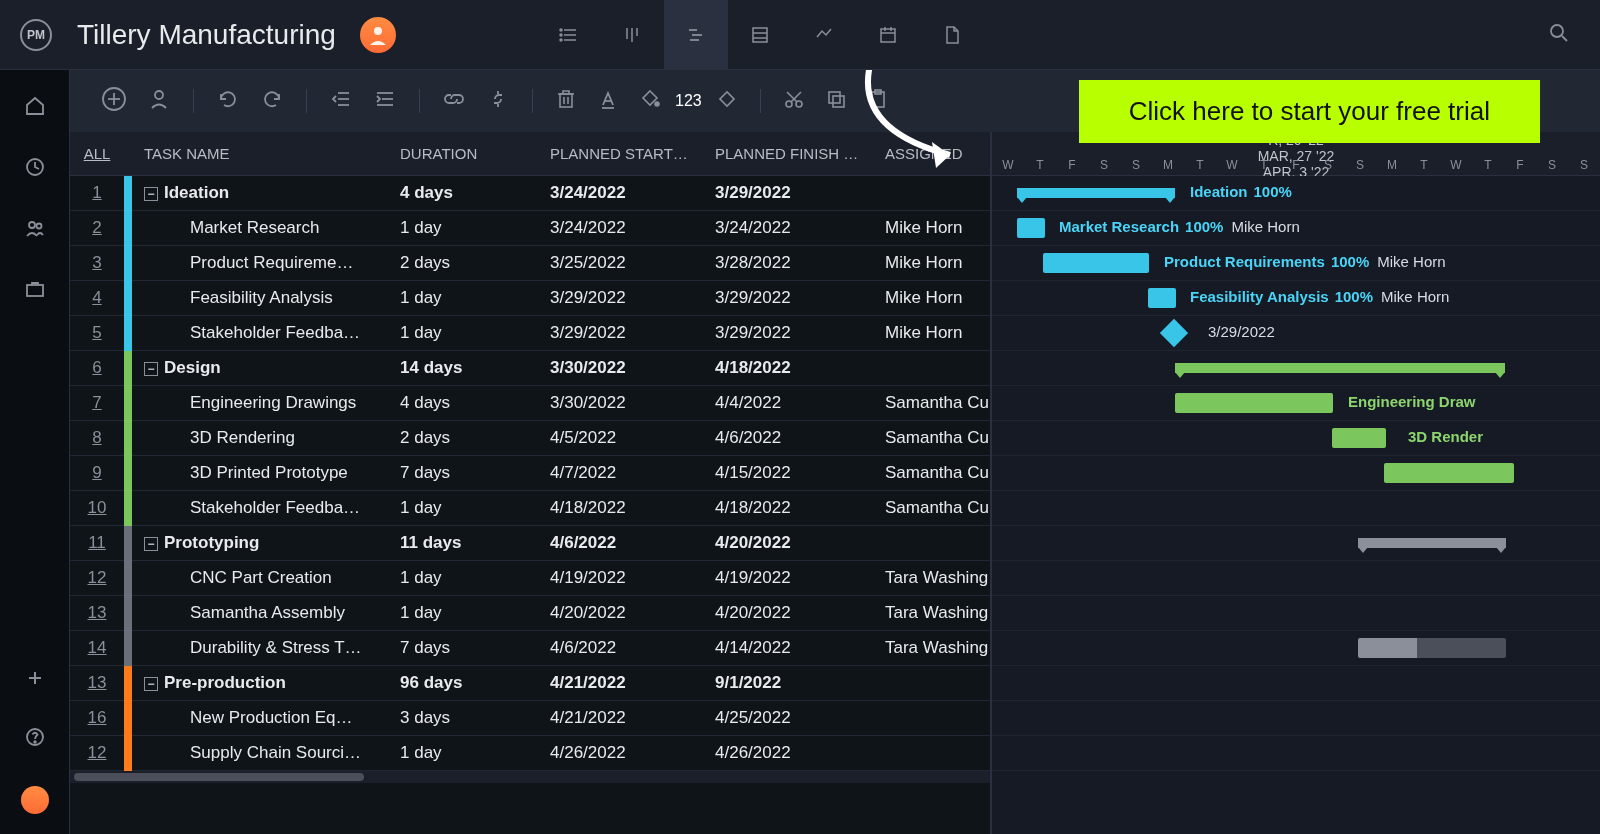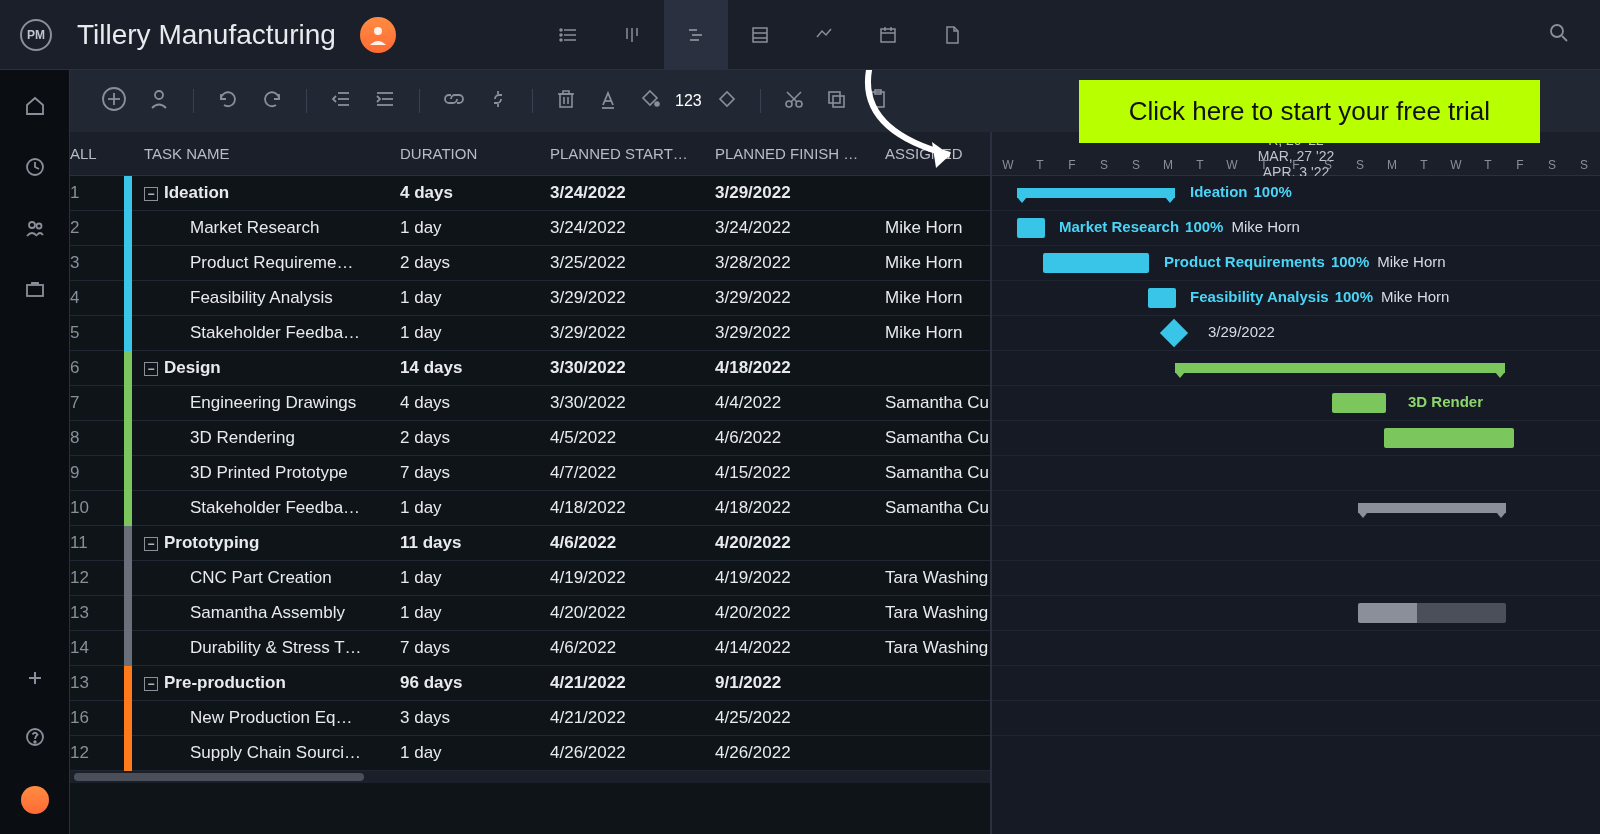--- a/index.html
+++ b/index.html
@@ -133,21 +133,21 @@
 }
 .grid-head {
   height: 44px;
   background: #1a1f29;
   display: flex;
   align-items: center;
   font-size: 15px;
   color: #b8bcc5;
   border-bottom: 1px solid #2a3040;
 }
-.col-num { width: 54px; text-align: left; }
+.col-num { width: 54px; text-align: center; text-decoration: underline; }
 .col-bar { width: 8px; }
 .col-name { width: 260px; padding-left: 12px; }
 .col-dur { width: 150px; padding-left: 8px; }
 .col-start { width: 165px; padding-left: 8px; }
 .col-finish { width: 170px; padding-left: 8px; }
 .col-ass { flex: 1; padding-left: 8px; }
 .grid-body { overflow-y: auto; }
 .task-row {
   height: 35px;
   display: flex;
@@ -676,20 +676,24 @@
               <div class="gantt-label" style="left: 198px;"><span class="lbl-blue">Feasibility Analysis</span><span class="lbl-blue lbl-pct">100%</span><span class="lbl-white" style="margin-left:8px">Mike Horn</span></div>
             </div>
             <div class="gantt-row">
               <div class="milestone" style="left: 172px;"></div>
               <div class="gantt-label" style="left: 216px;"><span class="lbl-white">3/29/2022</span></div>
             </div>
             <div class="gantt-row">
               <div class="gbar gbar-green gbar-parent" style="left: 183px; width: 330px;"></div>
             </div>
             <div class="gantt-row">
+              <div class="gbar gbar-green" style="left: 183px; width: 158px;"></div>
+              <div class="gantt-label" style="left: 356px;"><span class="lbl-green">Engineering Draw</span></div>
+            </div>
+            <div class="gantt-row">
               <div class="gbar gbar-green" style="left: 340px; width: 54px;"></div>
               <div class="gantt-label" style="left: 416px;"><span class="lbl-green">3D Render</span></div>
             </div>
             <div class="gantt-row">
               <div class="gbar gbar-green" style="left: 392px; width: 130px;"></div>
             </div>
             <div class="gantt-row"></div>
             <div class="gantt-row">
               <div class="gbar gbar-gray gbar-parent" style="left: 366px; width: 148px;"></div>
             </div>

